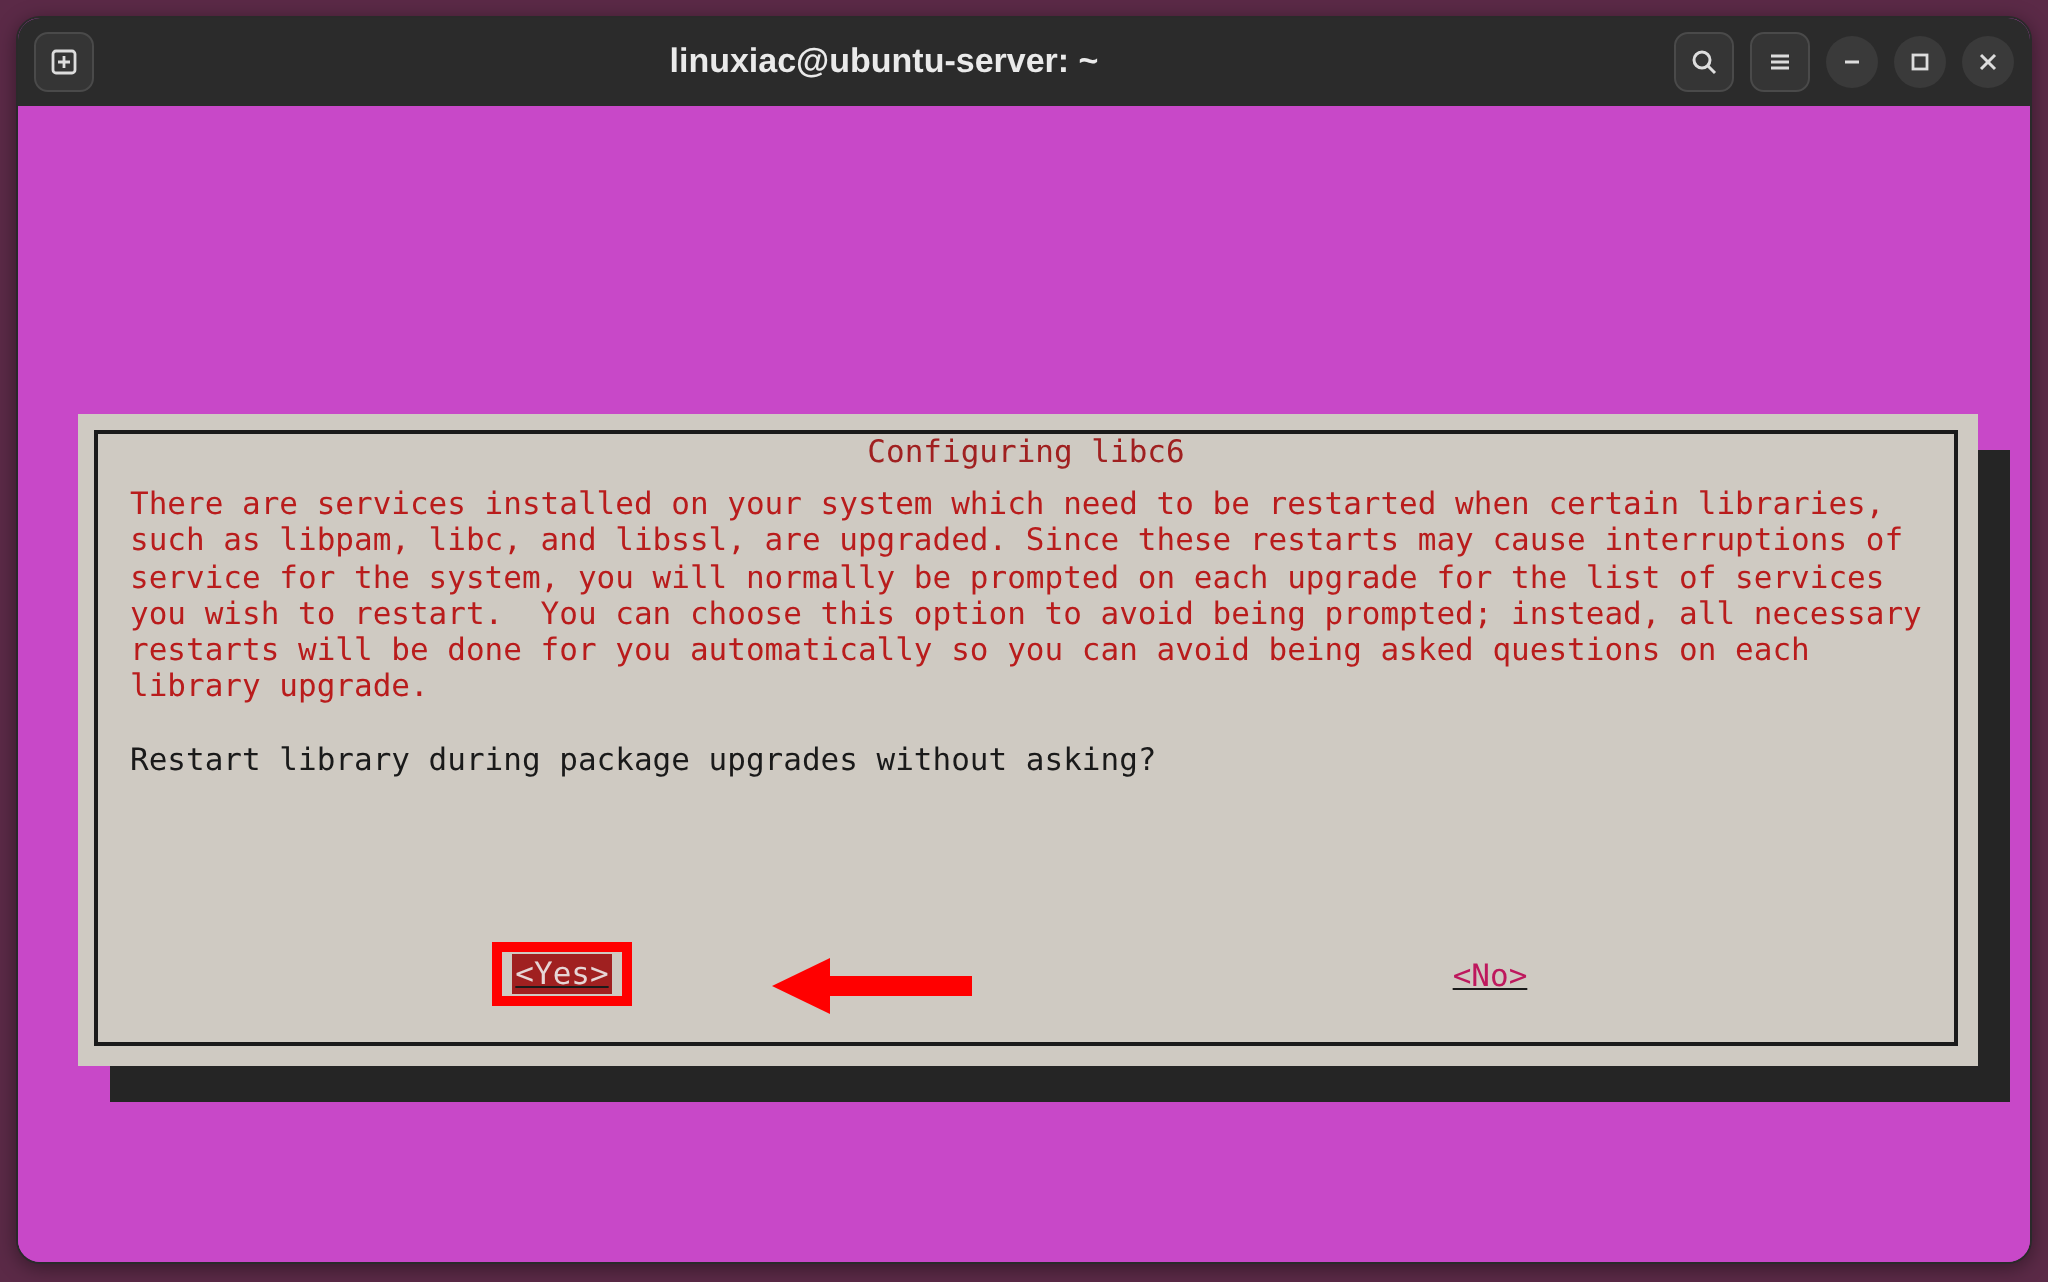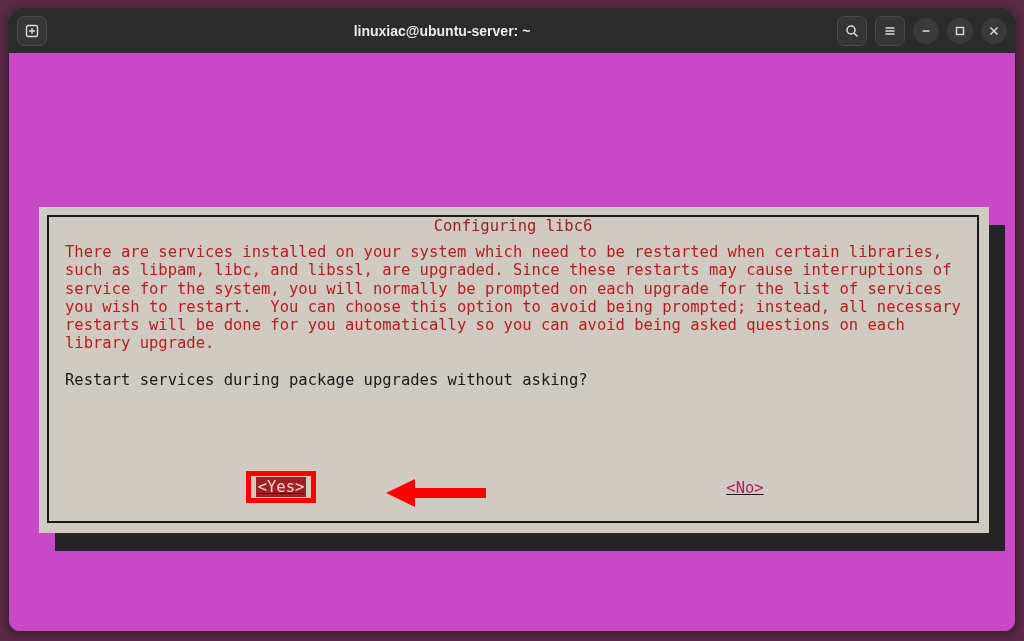--- a/index.html
+++ b/index.html
@@ -23,21 +23,21 @@
   }
   .titlebar {
     height: 44px;
     background: #2b2b2b;
     display: flex;
     align-items: center;
     padding: 0 8px;
     gap: 8px;
   }
   .tb-left { flex: 0 0 auto; display:flex; align-items:center; }
-  .tb-title { flex: 1 1 auto; text-align: center; color: #eaeaea; font-family: sans-serif; font-size: 14px; font-weight: 600; }
+  .tb-title { flex: 1 1 auto; text-align: center; color: #eaeaea; font-family: sans-serif; font-size: 17px; font-weight: 600; }
   .tb-right { flex: 0 0 auto; display:flex; align-items:center; gap:8px; }
   .tb-btn {
     width: 30px; height: 30px;
     border: 1px solid #4a4a4a;
     background: #353535;
     border-radius: 7px;
     display:flex; align-items:center; justify-content:center;
     color: #ddd;
   }
   .circle-btn {
@@ -182,21 +182,21 @@
     </div>
   </div>
 
   <div class="terminal-body">
 
     <div class="dialog-shadow"></div>
     <div class="dialog">
       <div class="dialog-inner">
         <div class="dialog-title">Configuring libc6</div>
         <div class="dialog-text">There are services installed on your system which need to be restarted when certain libraries, such as libpam, libc, and libssl, are upgraded. Since these restarts may cause interruptions of service for the system, you will normally be prompted on each upgrade for the list of services you wish to restart.  You can choose this option to avoid being prompted; instead, all necessary restarts will be done for you automatically so you can avoid being asked questions on each library upgrade.</div>
-        <div class="dialog-question">Restart services during package upgrades without asking?</div>
+        <div class="dialog-question">Restart library during package upgrades without asking?</div>
         <div class="dialog-buttons">
           <div class="btn-wrap">
             <div class="btn-yes">
               <span>&lt;Yes&gt;</span>
               <div class="red-box"></div>
             </div>
           </div>
           <div class="btn-wrap">
             <div class="btn-no">
               <span>&lt;No&gt;</span>

